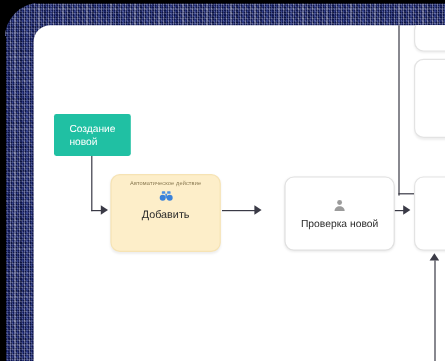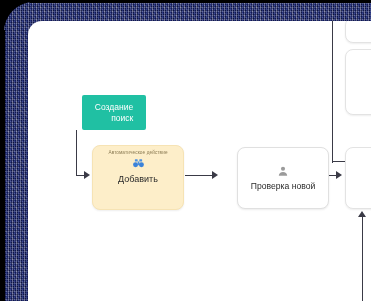--- a/index.html
+++ b/index.html
@@ -83,23 +83,22 @@
     width: 64px;
     height: 35px;
     background: #20c0a3;
     border-radius: 2px;
     color: #ffffff;
     font-size: 8.5px;
     line-height: 10.5px;
     display: flex;
     align-items: center;
     justify-content: center;
-    text-align: right;
+    text-align: left;
     padding: 2px 3px;
-    margin-left: 37px;
   }
 
   .node-auto {
     left: 64px;
     top: 124px;
     width: 92px;
     height: 65px;
     background: #fdeec9;
     border: 1px solid #f6e3b4;
     border-radius: 8px;
@@ -255,21 +254,21 @@
 
       <div class="conn conn-v c4v"></div>
       <div class="conn conn-h c4h"></div>
 
       <div class="conn conn-v c5v"></div>
       <div class="arrow arrow-up a5"></div>
 
       <div class="node node-start">
         <span>
           <span>Создание</span><br>
-          <span>поиск</span>
+          <span>новой</span>
         </span>
       </div>
 
       <div class="node node-auto">
         <div class="kicker">Автоматическое действие</div>
         <div class="glyph">
           <svg width="13" height="13" viewBox="0 0 24 24" aria-hidden="true">
             <path d="M6.2 4.2h3.4c.5 0 .9.4.9.9v3.1H5.3V5.1c0-.5.4-.9.9-.9z" fill="#4a90e2"></path>
             <path d="M14.4 4.2h3.4c.5 0 .9.4.9.9v3.1h-5.2V5.1c0-.5.4-.9.9-.9z" fill="#4a90e2"></path>
             <circle cx="6.6" cy="14.4" r="4.6" fill="#3b82d9"></circle>

